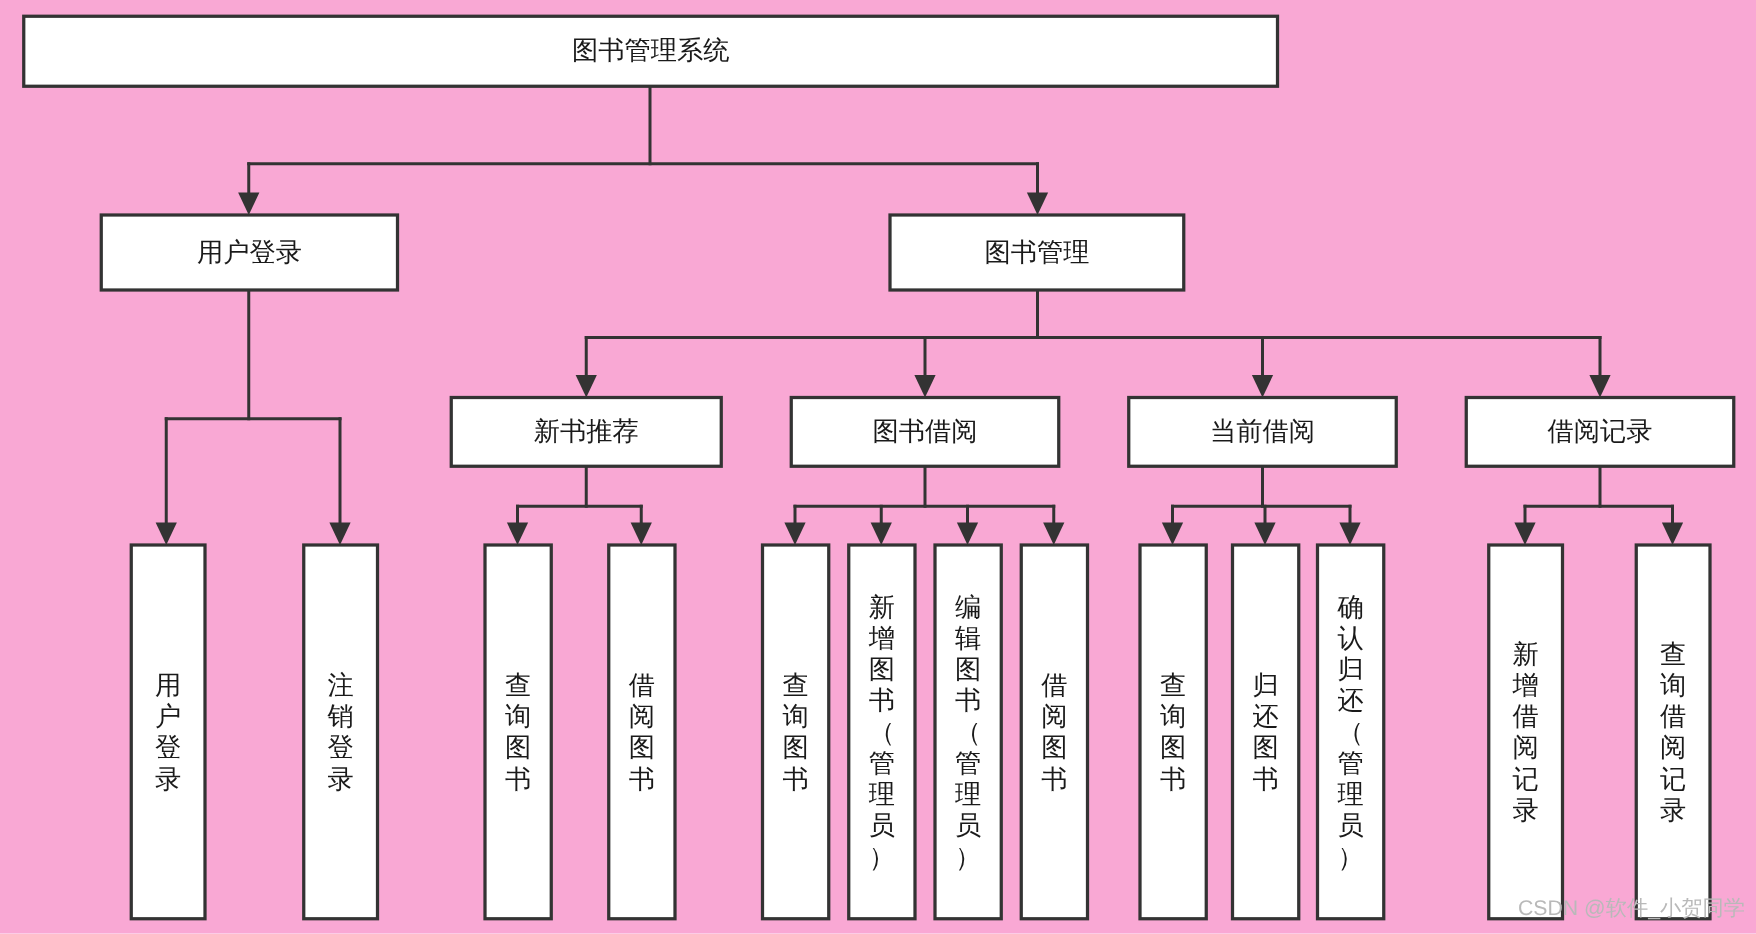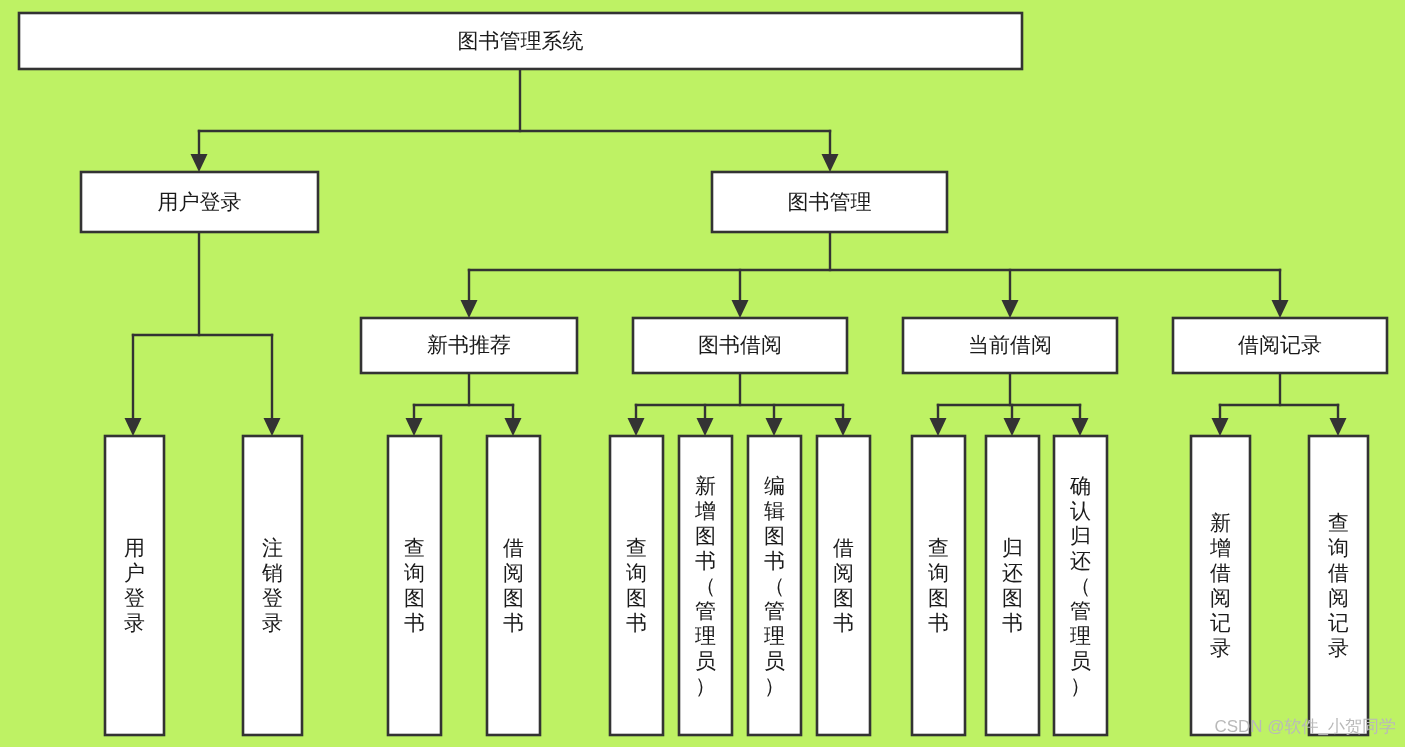--- a/index.html
+++ b/index.html
@@ -8,21 +8,21 @@
     padding: 0;
     background: #ffffff;
   }
   body {
     font-family: "Liberation Sans", "DejaVu Sans", sans-serif;
   }
   #diagram-root {
     position: relative;
     width: 1405px;
     height: 747px;
-    background: #bef264;
+    background: #f9a8d4;
     overflow: hidden;
   }
   svg.diagram-canvas {
     position: absolute;
     left: 0;
     top: 0;
     width: 1405px;
     height: 747px;
     display: block;
   }

